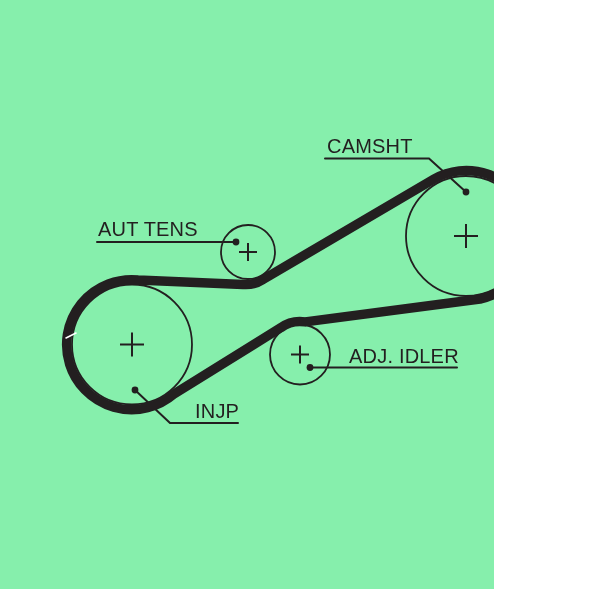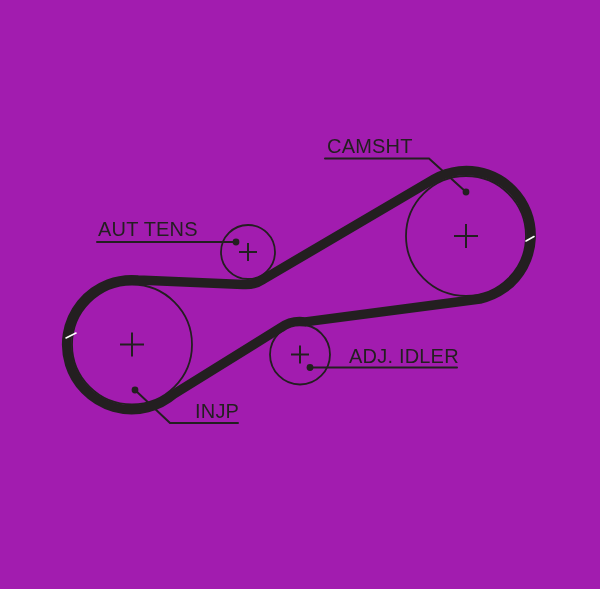--- a/index.html
+++ b/index.html
@@ -2,23 +2,23 @@
 <html><head>
 <meta charset="utf-8">
 <style>
   html, body {
     margin: 0;
     padding: 0;
     background: #ffffff;
   }
   .stage {
     position: relative;
-    width: 600px;
+    width: 494px;
     height: 589px;
-    background: #a21caf;
+    background: #86efac;
     overflow: hidden;
     font-family: "Liberation Sans", sans-serif;
   }
   svg {
     display: block;
   }
   .label-text {
     font-family: "Liberation Sans", sans-serif;
     font-size: 20px;
     fill: #231f20;

